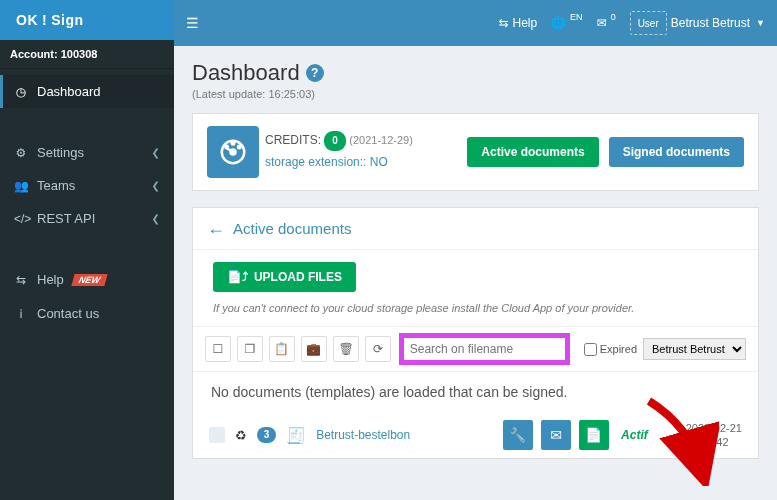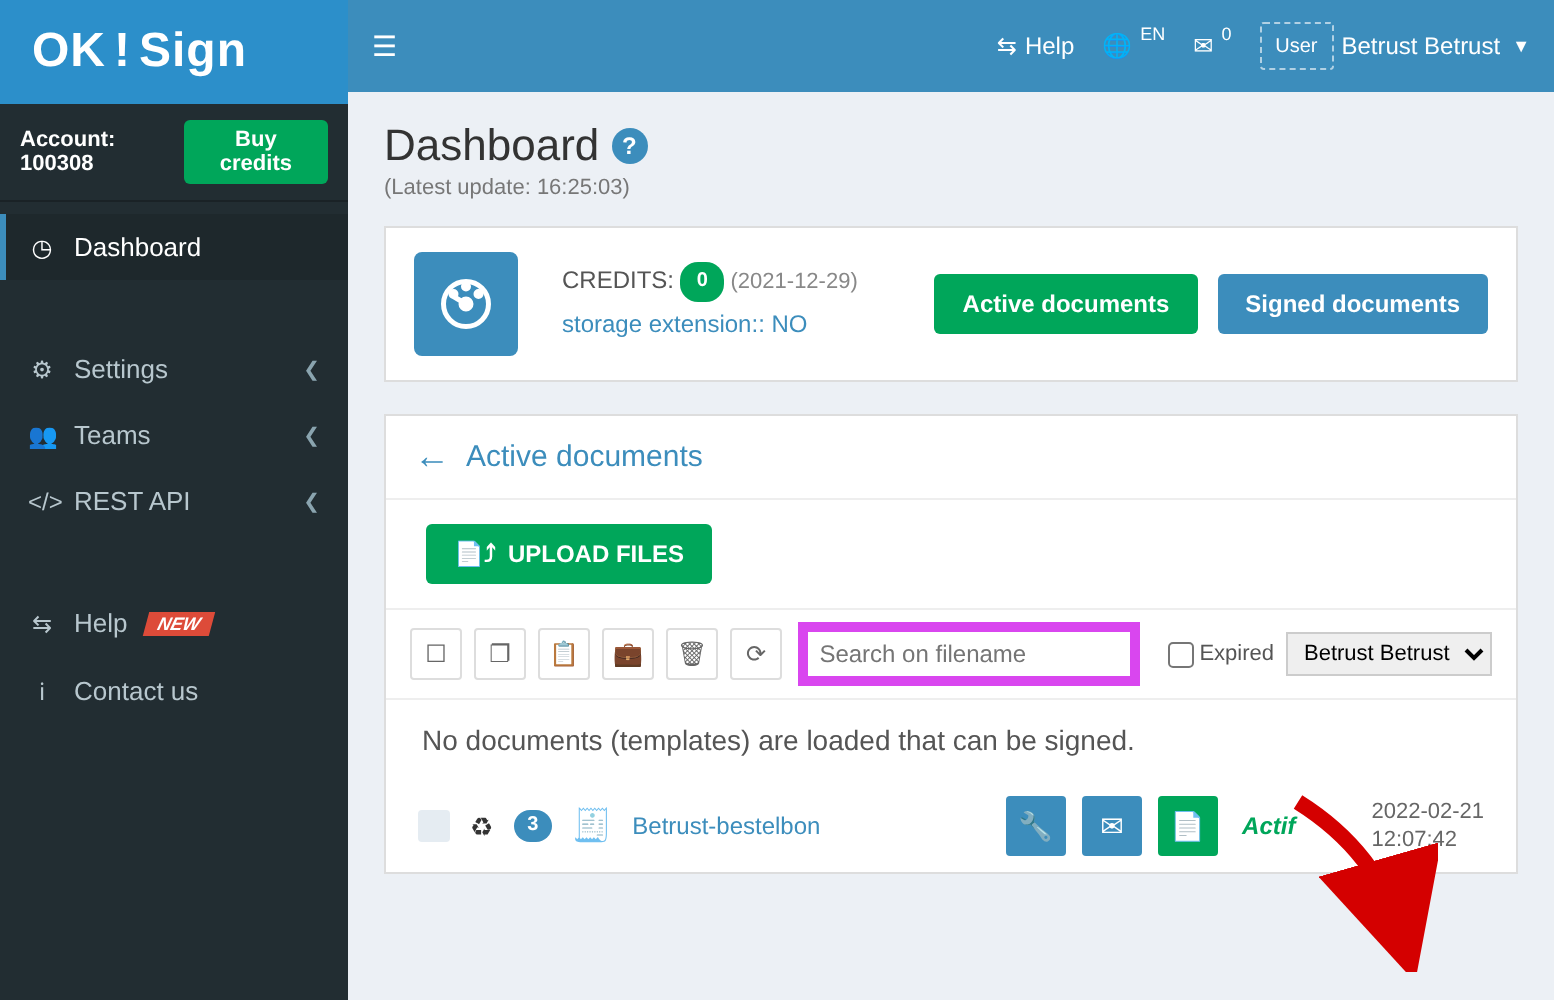--- a/index.html
+++ b/index.html
@@ -1,21 +1,21 @@
 <!DOCTYPE html>
 <html><head>
 <meta charset="utf-8">
 <style>
   * { box-sizing: border-box; margin: 0; padding: 0; }
   body { font-family: "Helvetica Neue", Arial, sans-serif; font-size: 13px; color: #333; background: #ecf0f5; width: 777px; height: 500px; overflow: hidden; }
   .app { display: flex; height: 100%; }
 
   
   .sidebar { width: 174px; background: #222d32; color: #b8c7ce; display: flex; flex-direction: column; }
-  .brand { background: #2c8fca; color: #fff; font-size: 24px; font-weight: 700; padding: 12px 16px; letter-spacing: .5px; display:flex; align-items:center; gap:4px;}
+  .brand { background: #2c8fca; color: #fff; font-size: 14px; font-weight: 700; padding: 12px 16px; letter-spacing: .5px; display:flex; align-items:center; gap:4px;}
   .brand .bang { color: #fff; }
   .account-row { display: flex; align-items: center; justify-content: space-between; padding: 8px 10px; border-bottom: 1px solid #1a2226; }
   .account-row .acct { color: #fff; font-weight: 600; font-size: 11px; }
   .btn-credits { background: #00a65a; color: #fff; border: none; padding: 4px 8px; border-radius: 3px; font-size: 11px; cursor: pointer; font-weight:600;}
   .nav { list-style: none; padding: 6px 0; }
   .nav li { display: flex; align-items: center; padding: 9px 14px; color: #b8c7ce; cursor: pointer; justify-content: space-between; gap: 8px; }
   .nav li.active { background: #1e282c; color: #fff; border-left: 3px solid #3c8dbc; padding-left: 11px; }
   .nav li .left { display: flex; align-items: center; gap: 9px; }
   .nav li .chev { color: #8aa4af; font-size: 10px; }
   .nav .ico { width: 14px; text-align: center; font-size: 12px; }
@@ -31,21 +31,21 @@
   .top-item .sup { font-size: 9px; position: relative; top: -6px; }
   .avatar-stub { width:37px; height:24px; border:1px dashed rgba(255,255,255,.6); display:inline-flex; align-items:center; justify-content:center; font-size:10px; border-radius:2px;}
   .caret { font-size:9px; margin-left:2px;}
 
   
   .content { padding: 14px 18px; overflow-y: auto; flex: 1; position: relative; }
   h1.page-title { font-size: 22px; font-weight: 500; color: #333; display: flex; align-items: center; gap: 6px; margin-bottom: 2px; }
   .help-q { width: 18px; height: 18px; border-radius: 50%; background: #3c8dbc; color: #fff; font-size: 12px; display:inline-flex; align-items:center; justify-content:center; font-weight:700; }
   .subtitle { color: #777; font-size: 11px; margin-bottom: 13px; }
 
-  .status-card { background: #fff; border: 1px solid #ddd; padding: 12px 14px; display: flex; align-items: center; gap: 22px; margin-bottom: 16px; }
+  .status-card { background: #fff; border: 1px solid #ddd; padding: 12px 14px; display: flex; align-items: center; gap: 6px; margin-bottom: 16px; }
   .gauge-box { width: 52px; height: 52px; background: #3c8dbc; border-radius: 4px; display: flex; align-items: center; justify-content: center; color: #fff; }
   .creds-block { font-size: 12px; color: #555; line-height: 1.8; }
   .pill { display:inline-block; padding: 1px 8px; border-radius: 9px; font-size: 10px; color:#fff; font-weight:700; vertical-align:middle;}
   .pill.green { background:#00a65a; }
   .pill.grey  { background:#777; }
   .faint { color:#888; font-size:11px; }
   .link { color:#3c8dbc; text-decoration:none; cursor:pointer;text-align:right; }
   .card-btns { margin-left:auto; display:flex; gap:10px; }
   .btn { border:none; border-radius:3px; padding:8px 14px; color:#fff; font-weight:600; font-size:12px; cursor:pointer; }
   .btn.green { background:#00a65a; }
@@ -88,21 +88,20 @@
 <div class="app">
 
   <aside class="sidebar">
     <div class="brand">
       <span>OK</span>
         <span class="bang">!</span>
         <span>Sign</span>
     </div>
     <div class="account-row">
       <span class="acct">Account: 100308</span>
-      <button class="btn-credits">Buy credits</button>
     </div>
     <ul class="nav">
       <li class="active">
         <span class="left">
             <span class="ico">◷</span>
             <span>Dashboard</span>
           </span>
       </li>
       <div class="spacer"></div>
       <li>
@@ -195,20 +194,21 @@
       <div class="panel">
         <div class="panel-header">
           <span style="font-size:18px;cursor:pointer;">←</span>
           <span>Active documents</span>
         </div>
         <div class="panel-body">
           <button class="upload-btn">
             <span>📄⤴</span>
             <span>UPLOAD FILES</span>
           </button>
+          <div class="hint">If you can't connect to your cloud storage please install the Cloud App of your provider.</div>
         </div>
 
         <div class="toolbar-row">
           <span class="icon-btn">☐</span>
           <span class="icon-btn">❐</span>
           <span class="icon-btn">📋</span>
           <span class="icon-btn">💼</span>
           <span class="icon-btn">🗑</span>
           <span class="icon-btn">⟳</span>
           <input class="search-input" placeholder="Search on filename" style="">

